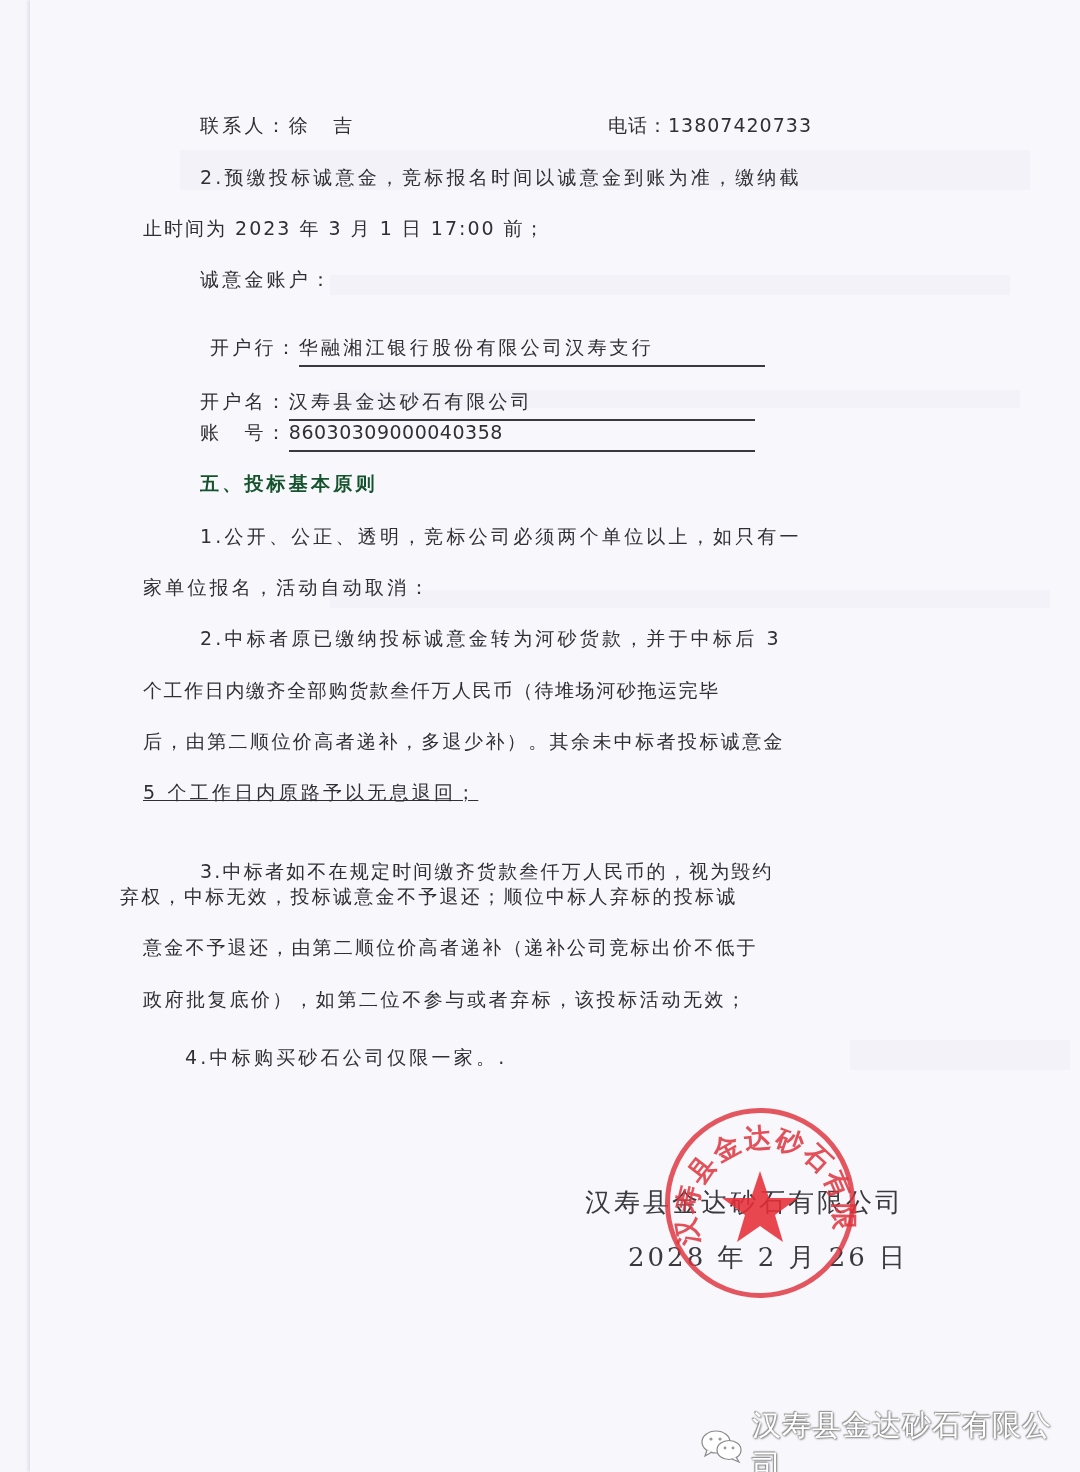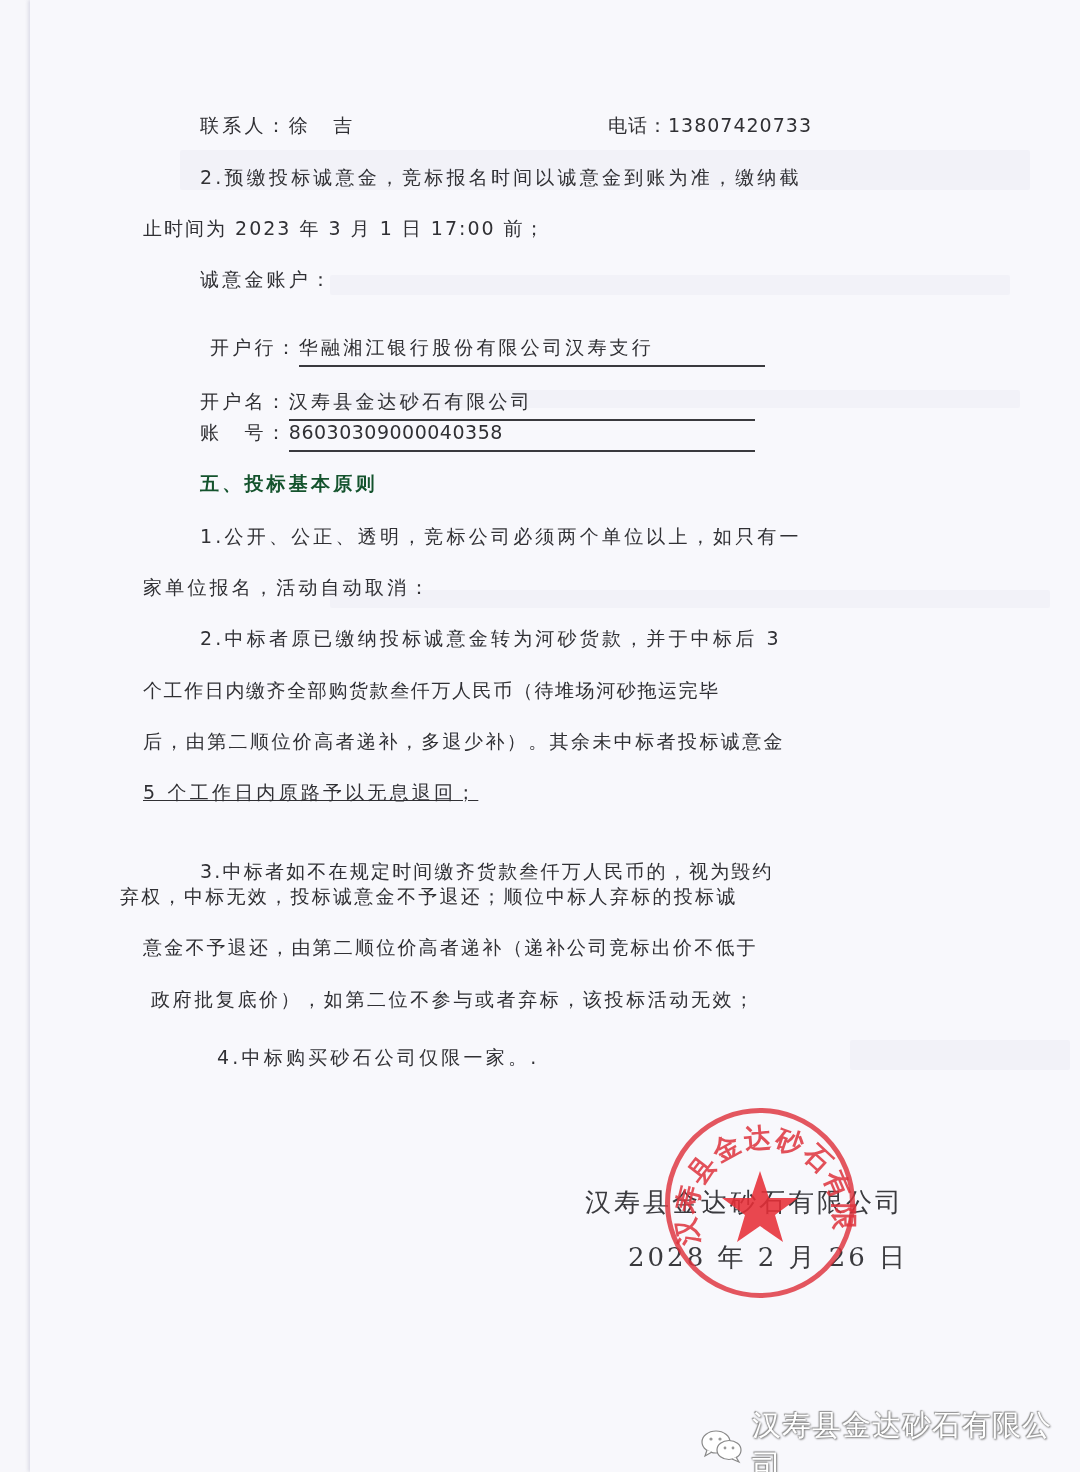--- a/index.html
+++ b/index.html
@@ -127,23 +127,23 @@
 <div class="line" style="left:143px;top:570px;">家单位报名，活动自动取消：</div>
 
 <div class="line" style="left:200px;top:621px;">2.中标者原已缴纳投标诚意金转为河砂货款，并于中标后 3</div>
 <div class="line" style="left:143px;top:673px;letter-spacing:1.6px;">个工作日内缴齐全部购货款叁仟万人民币（待堆场河砂拖运完毕</div>
 <div class="line" style="left:143px;top:724px;letter-spacing:2.4px;">后，由第二顺位价高者递补，多退少补）。其余未中标者投标诚意金</div>
 <div class="line" style="left:143px;top:775px;text-decoration:underline;">5 个工作日内原路予以无息退回；</div>
 
 <div class="line" style="left:200px;top:854px;letter-spacing:2.2px;">3.中标者如不在规定时间缴齐货款叁仟万人民币的，视为毁约</div>
 <div class="line" style="left:120px;top:879px;letter-spacing:2.3px;">弃权，中标无效，投标诚意金不予退还；顺位中标人弃标的投标诚</div>
 <div class="line" style="left:143px;top:930px;letter-spacing:2.2px;">意金不予退还，由第二顺位价高者递补（递补公司竞标出价不低于</div>
-<div class="line" style="left:143px;top:982px;letter-spacing:2.6px;margin-left:8px;">政府批复底价），如第二位不参与或者弃标，该投标活动无效；</div>
+<div class="line" style="left:143px;top:982px;letter-spacing:2.6px;">政府批复底价），如第二位不参与或者弃标，该投标活动无效；</div>
 
-<div class="line" style="left:217px;top:1040px;text-align:right;">4.中标购买砂石公司仅限一家。.</div>
+<div class="line" style="left:185px;top:1040px;text-align:right;">4.中标购买砂石公司仅限一家。.</div>
 
 <div class="signature" style="left:585px;top:1185px;">汉寿县金达砂石有限公司</div>
 <div class="signature" style="left:628px;top:1240px;">2028 年 2 月 26 日</div>
 
 <div class="stamp">
   <svg width="190" height="190" viewBox="0 0 190 190">
     <defs>
       <path id="stampArc" d="M 30 130 A 70 70 0 1 1 160 130"></path>
     </defs>
     <text font-size="27" fill="rgba(222,50,60,0.85)" font-family="DejaVu Sans, sans-serif" font-weight="bold" letter-spacing="2">

